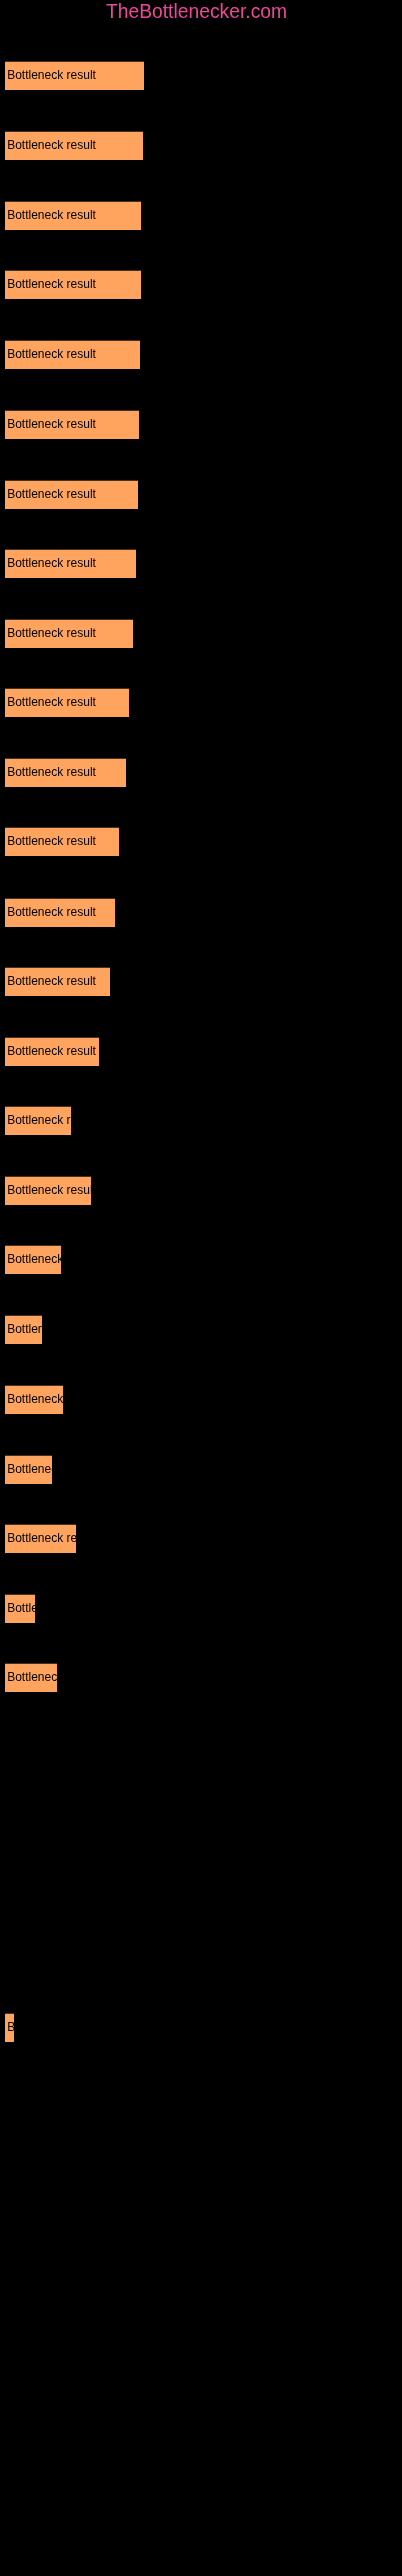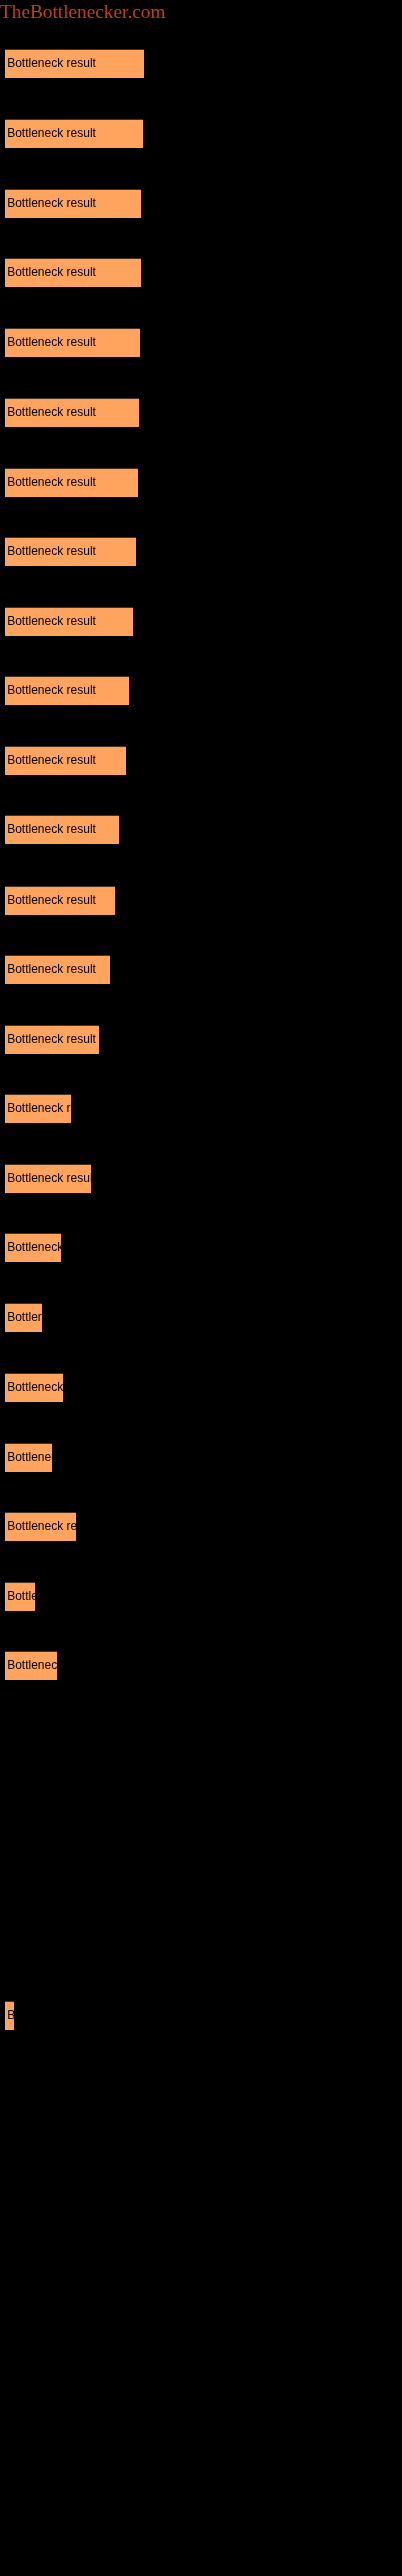--- a/index.html
+++ b/index.html
@@ -14,23 +14,23 @@
     overflow: hidden;
     font-family: "Liberation Sans", sans-serif;
     -webkit-font-smoothing: antialiased;
   }
 
   #site-title {
     position: absolute;
     top: 0px;
     left: 0px;
     width: 393px;
-    text-align: left;
-    color: #c2410c;
-    font-family: Liberation Serif, serif;
+    text-align: center;
+    color: #ec4899;
+    font-family: Liberation Sans, sans-serif;
     font-size: 19.3px;
     line-height: 24px;
     letter-spacing: 0px;
     white-space: nowrap;
     user-select: none;
   }
 
   #chart-area {
     position: absolute;
     top: 0;
@@ -41,21 +41,21 @@
 
   .bar-row {
     position: absolute;
     left: 0;
     width: 403px;
   }
 
   .bar {
     position: absolute;
     left: 4.8px;
-    top: 0;
+    top: 12px;
     height: 29px;
     box-sizing: border-box;
     background: #ffa45f;
     border-top: 1.6px solid #46301f;
     overflow: hidden;
     white-space: nowrap;
   }
 
   .bar-label {
     position: absolute;

